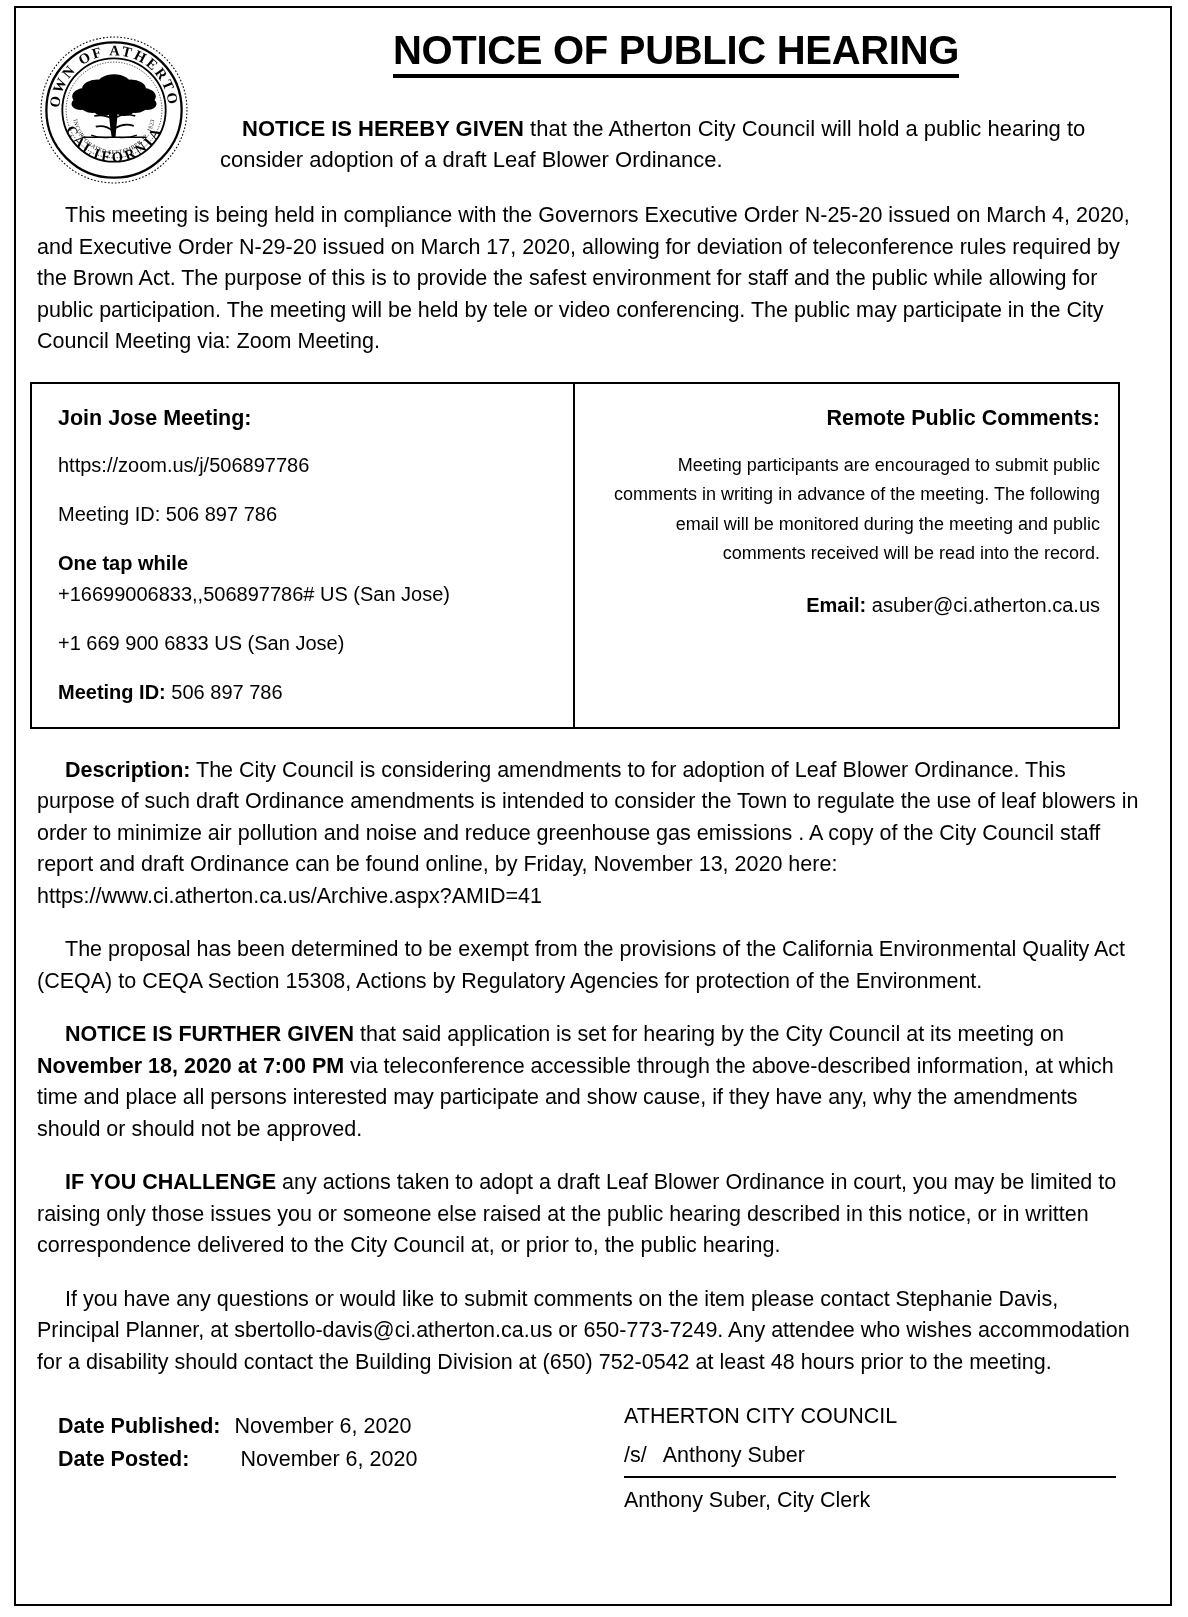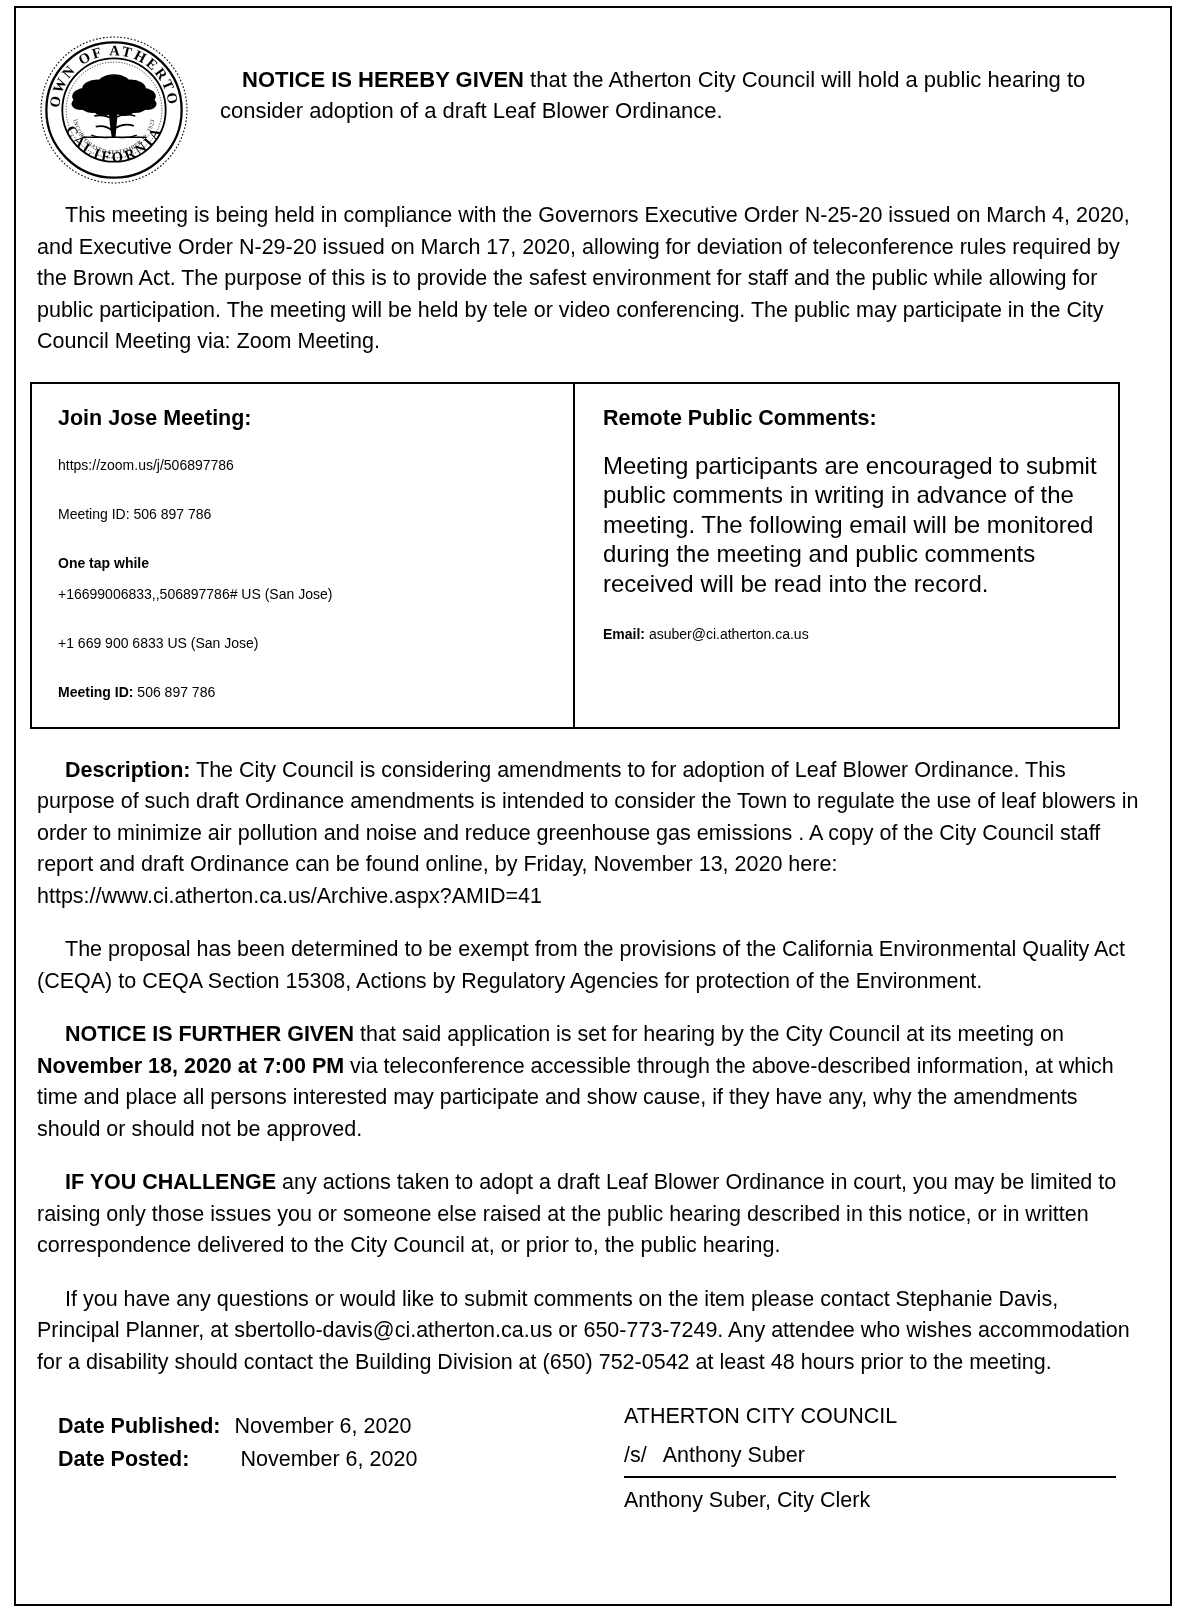--- a/index.html
+++ b/index.html
@@ -96,35 +96,36 @@
     padding: 22px 18px 20px 26px;
     box-sizing: border-box;
   }
   .info-col.left {
     width: 545px;
     border-right: 2px solid #000000;
   }
   .info-col.right {
     width: 545px;
     padding-left: 28px;
+    text-align: right;
   }
   .ib-head {
     font-size: 21.5px;
     font-weight: bold;
     margin: 0 0 20px 0;
   }
   .ib-line {
-    font-size: 14px;
+    font-size: 20px;
     line-height: 29px;
     margin: 0 0 20px 0;
   }
   .ib-line.tight { margin-bottom: 2px; }
   .ib-line.sub { margin-bottom: 20px; }
   .ib-body {
-    font-size: 24px;
+    font-size: 18px;
     line-height: 29.5px;
     margin: 0 0 22px 0;
   }
 
   
   .footer {
     position: relative;
     margin-top: 10px;
     height: 170px;
   }
@@ -217,20 +218,23 @@
           <text font-family="'Liberation Serif', serif" font-size="19" font-weight="bold" letter-spacing="4" fill="#000">
             <textPath href="#arcBot" startOffset="50%" text-anchor="middle">CALIFORNIA</textPath>
           </text>
           <text font-family="'Liberation Serif', serif" font-size="7.5" letter-spacing="0.7" fill="#000">
             <textPath href="#arcInner" startOffset="50%" text-anchor="middle">INCORPORATED SEPTEMBER 12, 1923</textPath>
           </text>
         </svg>
       </div>
 
       <div class="title-block">
+        <div class="doc-title">
+          <span class="u">NOTICE OF PUBLIC HEARING</span>
+        </div>
         <p class="hereby">
           <b>NOTICE IS HEREBY GIVEN</b><span> that the Atherton City Council will hold a public hearing to consider adoption of a draft Leaf Blower Ordinance.</span>
         </p>
       </div>
     </div>
 
     <p class="para">This meeting is being held in compliance with the Governors Executive Order N-25-20 issued on March 4, 2020, and Executive Order N-29-20 issued on March 17, 2020, allowing for deviation of teleconference rules required by the Brown Act. The purpose of this is to provide the safest environment for staff and the public while allowing for public participation. The meeting will be held by tele or video conferencing. The public may participate in the City Council Meeting via: Zoom Meeting.</p>
 
     <div class="info-box">
 

